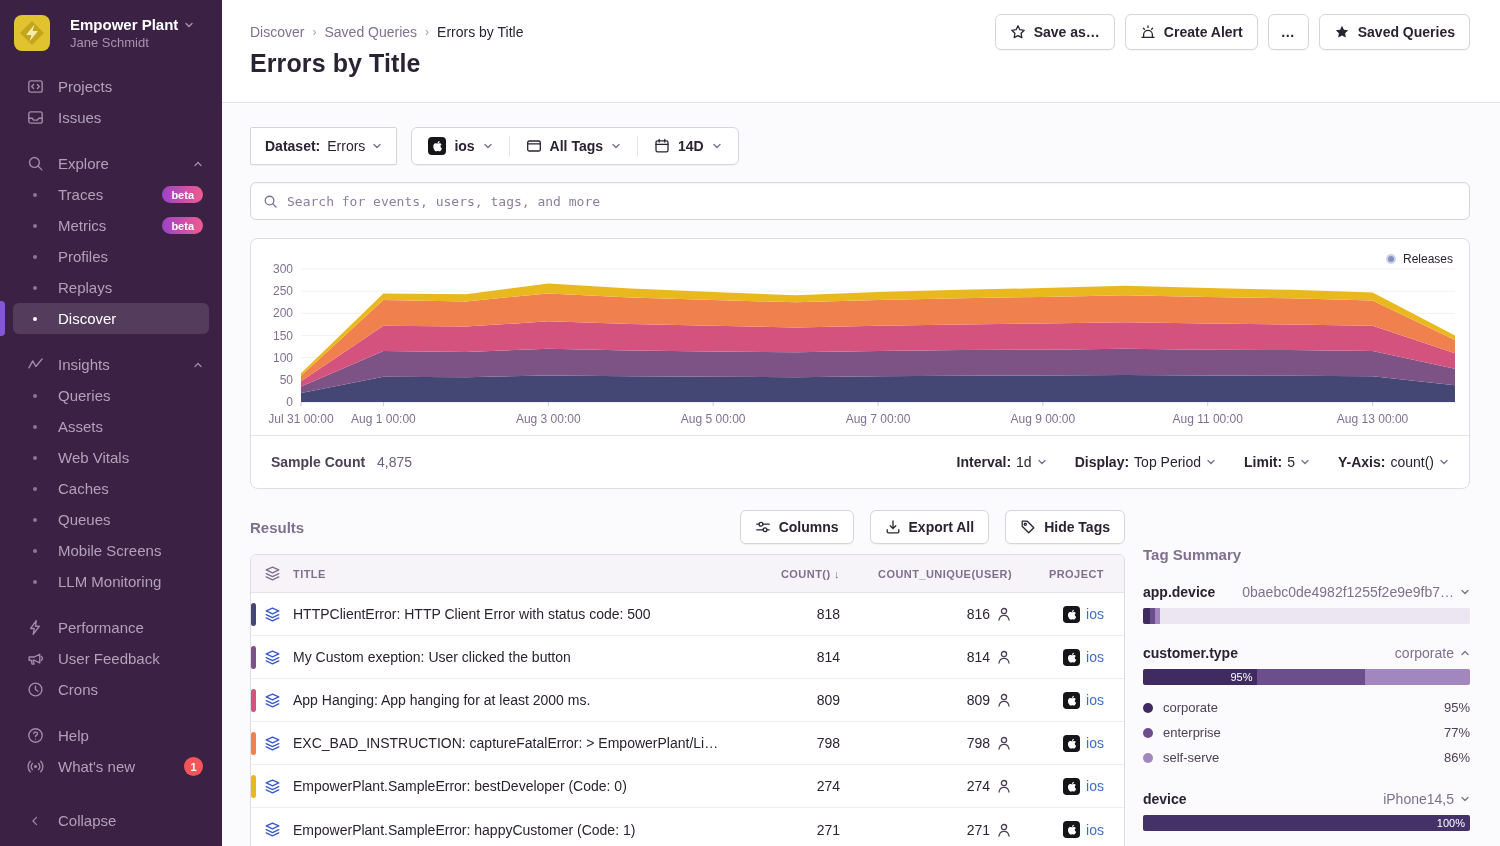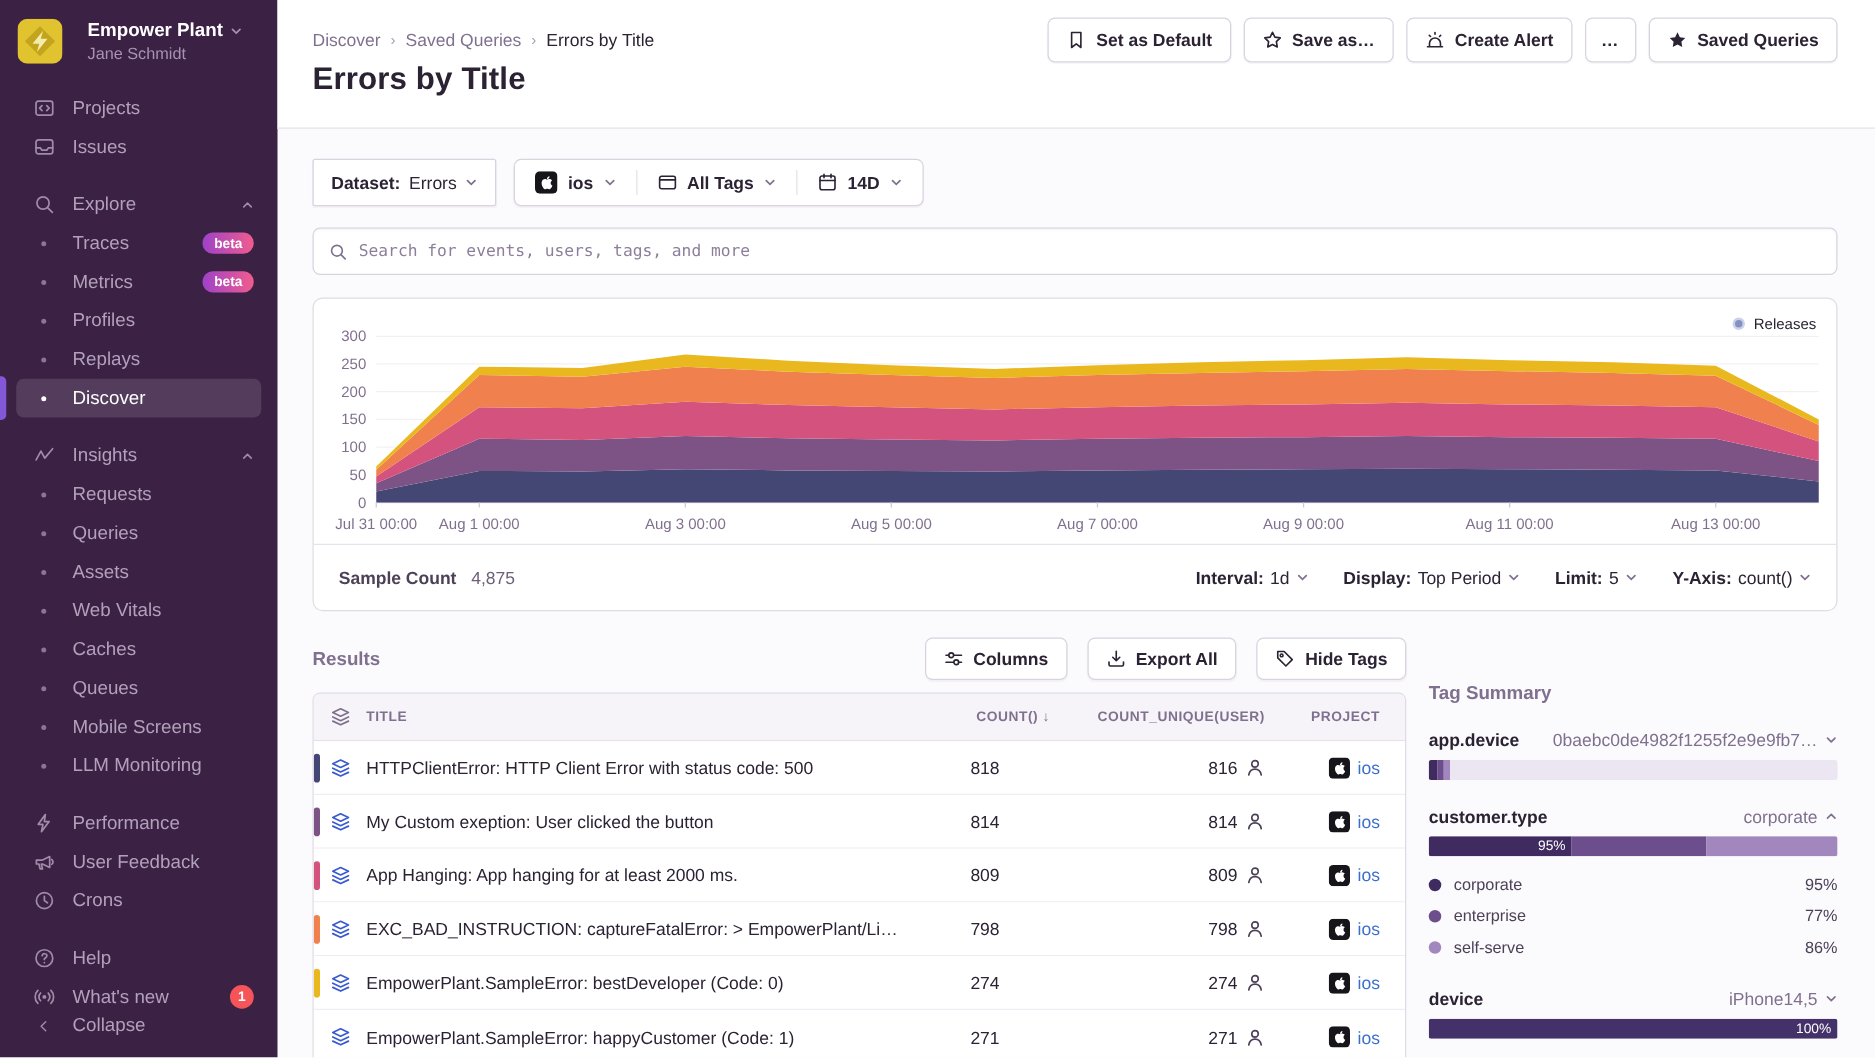--- a/index.html
+++ b/index.html
@@ -89,21 +89,21 @@
     letter-spacing:.45px;color:#80708f}
   .th{cursor:pointer}
   .th-icon{display:flex;justify-content:center;color:#80708f}
   .num{text-align:right;padding-right:4px}
   .th-project{text-align:right;padding-right:20px}
   .trow{height:43px;border-bottom:1px solid #f0ecf3;position:relative;background:#fff;cursor:pointer}
   .trow:last-child{border-bottom:none}
   .marker{position:absolute;left:0;top:10px;width:5px;height:23px;border-radius:3px}
   .cell-stack{display:flex;justify-content:center;color:#3a5bd0}
   .cell-title{font-size:14px;color:#2b2233;white-space:nowrap;overflow:hidden;text-overflow:ellipsis;padding-right:12px}
-  .cell-num{font-size:14px;text-align:center;padding-right:4px;color:#2b2233}
+  .cell-num{font-size:14px;text-align:right;padding-right:4px;color:#2b2233}
   .cell-unique{display:flex;align-items:center;justify-content:flex-end;gap:6px;font-size:14px;color:#2b2233;padding-right:4px}
   .cell-unique .icn{color:#4d4158}
   .cell-project{display:flex;align-items:center;justify-content:flex-end;gap:6px;padding-right:20px}
   .proj-link{color:#3b6ecc;font-size:14px}
 
   
   .tags{flex:1;padding-top:2px}
   .tags-title{font-size:15px;font-weight:600;color:#80708f}
   .tag-section{margin-top:21px}
   .tag-head{display:flex;align-items:center;cursor:pointer}
@@ -224,26 +224,20 @@
       <span class="grp-chevron">
               <svg width="10" height="10" viewBox="0 0 10 10" fill="none" stroke="currentColor" stroke-width="1.3" stroke-linecap="round" stroke-linejoin="round">
                 <path d="M2 6.5 5 3.5 8 6.5"></path>
               </svg>
             </span>
           </div>
           <div class="nav-item sub">
             <span class="icn">
               <span class="bullet"></span>
             </span>
-            <span>Requests</span>
-          </div>
-          <div class="nav-item sub">
-            <span class="icn">
-              <span class="bullet"></span>
-            </span>
             <span>Queries</span>
           </div>
           <div class="nav-item sub">
             <span class="icn">
               <span class="bullet"></span>
             </span>
             <span>Assets</span>
           </div>
           <div class="nav-item sub">
             <span class="icn">
@@ -343,28 +337,20 @@
     <header class="page-header">
       <div class="crumbs" id="crumbs">
           <span class="">Discover</span>
           <span class="crumb-sep">›</span>
           <span class="">Saved Queries</span>
           <span class="crumb-sep">›</span>
           <span class="crumb-current">Errors by Title</span>
         </div>
       <div class="page-title">Errors by Title</div>
       <div class="header-actions" id="header-actions">
-          <button class="btn">
-            <span class="icn">
-              <svg width="16" height="16" viewBox="0 0 16 16" fill="none" stroke="currentColor" stroke-width="1.3" stroke-linecap="round" stroke-linejoin="round">
-                <path d="M4.3 2h7.4v12L8 11.1 4.3 14z"></path>
-              </svg>
-            </span>
-            <span>Set as Default</span>
-          </button>
           <button class="btn">
             <span class="icn">
               <svg width="16" height="16" viewBox="0 0 16 16" fill="none" stroke="currentColor" stroke-width="1.3" stroke-linecap="round" stroke-linejoin="round">
                 <path d="M8 1.8l1.9 3.9 4.3.6-3.1 3 .7 4.3L8 11.6l-3.8 2 .7-4.3-3.1-3 4.3-.6z"></path>
               </svg>
             </span>
             <span>Save as…</span>
           </button>
           <button class="btn">
             <span class="icn">

